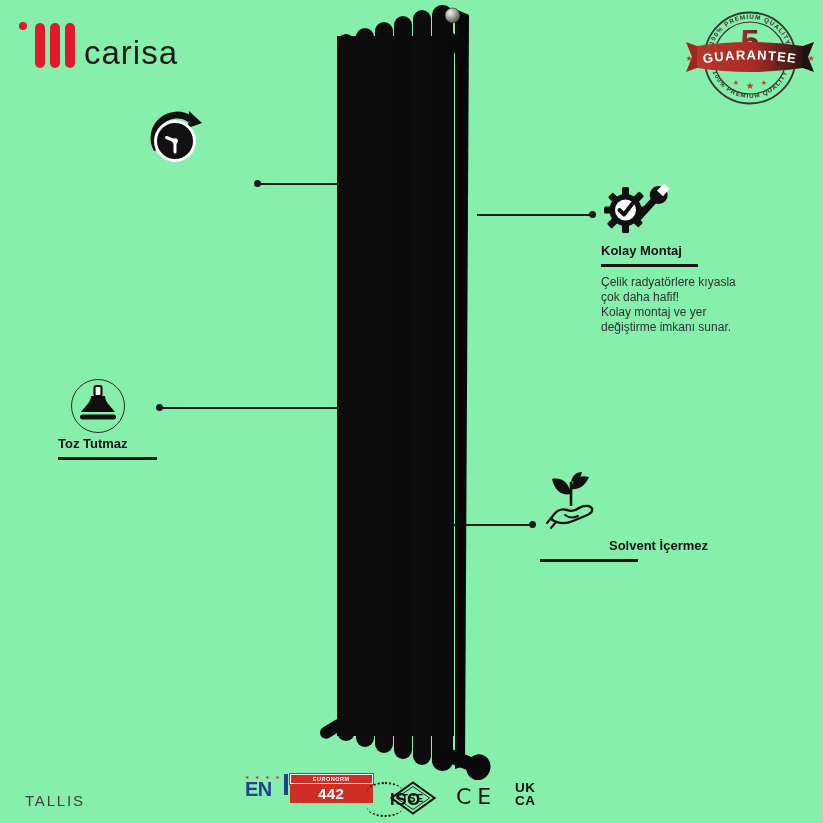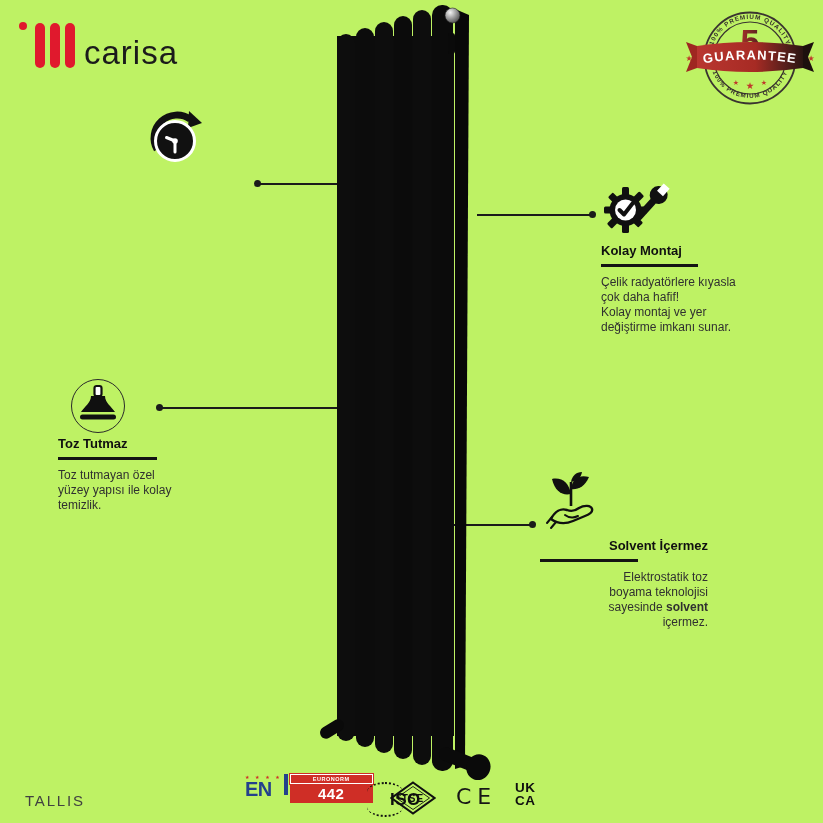--- a/index.html
+++ b/index.html
@@ -1,17 +1,17 @@
 <!DOCTYPE html>
 <html><head>
 <meta charset="utf-8">
 <style>
   html,body{margin:0;padding:0;background:#ffffff;}
   .canvas{
-    position:relative;width:823px;height:823px;background:#bef264;overflow:hidden;
+    position:relative;width:823px;height:823px;background:#86efac;overflow:hidden;
     font-family:"Liberation Sans",sans-serif;color:#1c1c1c;
   }
   .abs{position:absolute;}
 
   
   .logo-dot{left:19px;top:22px;width:8px;height:8px;border-radius:50%;background:#e0192d;}
   .logo-bar{top:23px;width:10px;height:45px;border-radius:5px;background:#e0192d;}
   .logo-bar.b1{left:35px;} .logo-bar.b2{left:50px;} .logo-bar.b3{left:65px;}
   .logo-text{left:84px;top:34px;font-size:33px;letter-spacing:1px;color:#1b1b1b;}
 
@@ -195,47 +195,34 @@
   <div class="abs circle-icon">
     <svg width="40" height="44" viewBox="0 0 40 44">
       <rect x="16.5" y="2" width="7" height="10" rx="2" fill="#ffffff" stroke="#101010" stroke-width="2.2"></rect>
       <path d="M13,12 C13,19 6,23 3,28 L37,28 C34,23 27,19 27,12 Z" fill="#101010"></path>
       <rect x="2" y="30.5" width="36" height="5" rx="2.5" fill="#101010"></rect>
     </svg>
   </div>
   <div class="abs feature f3">
     <div class="feature-title">Toz Tutmaz</div>
     <div class="feature-rule"></div>
-    <div class="feature-body">
-      <div>Toz tutmayan özel</div>
-      <div>yüzey yapısı ile kolay</div>
-      <div>temizlik.</div>
-    </div>
   </div>
 
   <svg class="abs" style="left:540px;top:470px;" width="62" height="64" viewBox="0 0 62 64">
     <path d="M31,36 C31,28 31,20 31,12" fill="none" stroke="#101010" stroke-width="2.6"></path>
     <path d="M31,24 C23,26 15,22 12,9 C22,7 29,13 31,24 Z" fill="#101010"></path>
     <path d="M31,19 C37,20 45,17 49,7 C39,4 32,9 31,19 Z" fill="#101010"></path>
     <path d="M31,12 C32,6 36,2 42,2 C41,8 37,11 31,12 Z" fill="#101010"></path>
     <path d="M11,49 C15,41 21,38 27,40 C32,42 35,41 39,38 C44,35 51,35 52,39 C53,42 50,44 45,46 L33,51 C26,54 18,54 11,49 Z" fill="none" stroke="#101010" stroke-width="2.4" stroke-linejoin="round"></path>
     <path d="M25,45 C29,48 34,48 38,46" fill="none" stroke="#101010" stroke-width="2" stroke-linecap="round"></path>
     <path d="M7,53 L12,47 M11,58 L16,52" fill="none" stroke="#101010" stroke-width="2" stroke-linecap="round"></path>
   </svg>
   <div class="abs feature f4">
     <div class="feature-title">Solvent İçermez</div>
     <div class="feature-rule"></div>
-    <div class="feature-body">
-      <div>Elektrostatik toz</div>
-      <div>boyama teknolojisi</div>
-      <div>
-        <span>sayesinde </span><span class="bold">solvent</span>
-      </div>
-      <div>içermez.</div>
-    </div>
   </div>
 
   <div class="abs product-name">TALLIS</div>
 
   <div class="abs en442">
     <div class="en-left">
       <div class="en-stars">★ ★ ★ ★</div>
       <div class="en-code">EN</div>
     </div>
     <div class="en-bar"></div>

